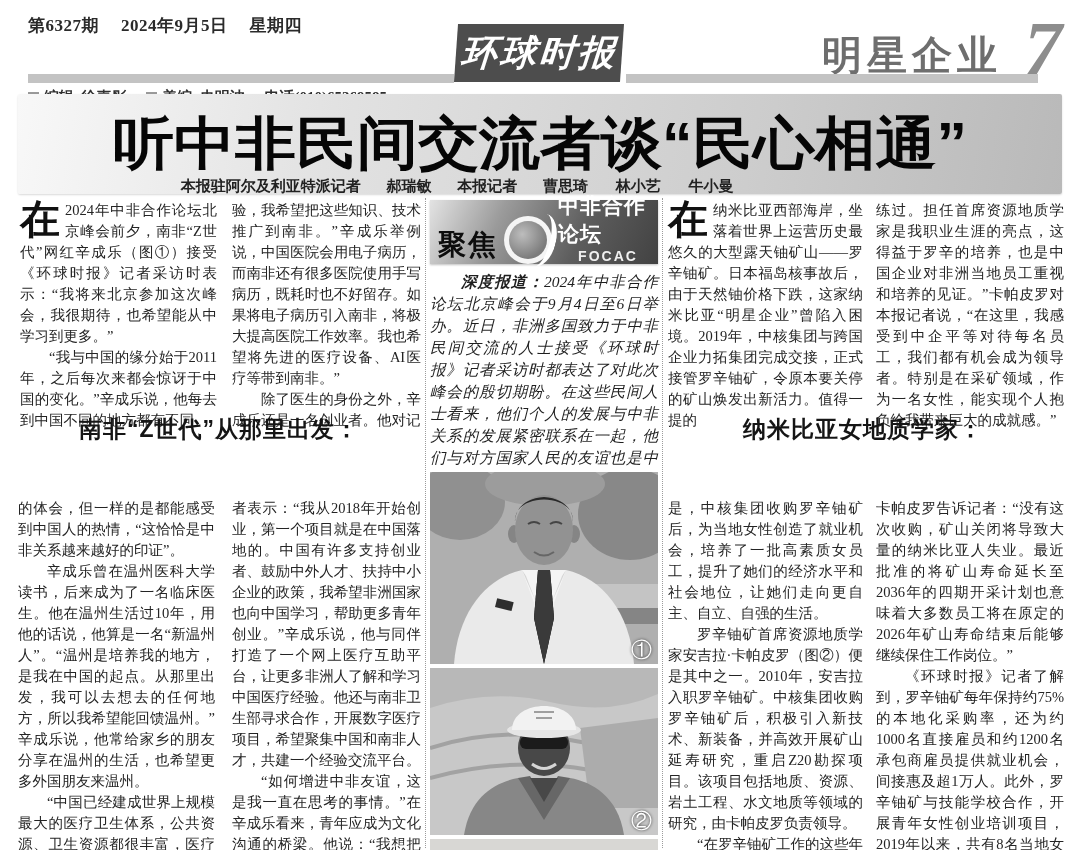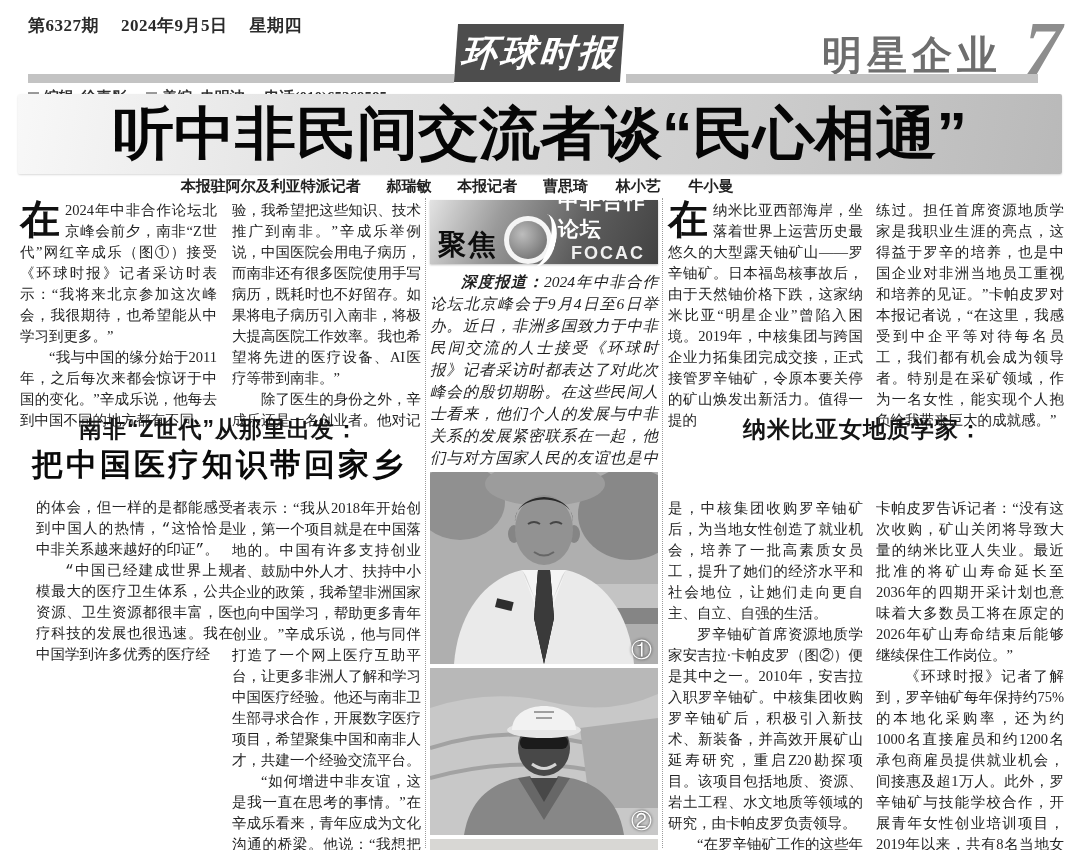--- a/index.html
+++ b/index.html
@@ -15,21 +15,21 @@
   .bar-left{position:absolute;left:28px;top:74px;width:426px;height:9px;background:#c3c3c3;}
   .bar-right{position:absolute;left:626px;top:74px;width:412px;height:9px;background:#c3c3c3;}
   .masthead{position:absolute;left:456px;top:24px;width:166px;height:58px;background:#4d4d4d;
             color:#fff;display:flex;align-items:center;justify-content:center;
             font-size:36px;font-weight:700;font-style:italic;letter-spacing:3px;transform:skewX(-4deg);}
   .section-title{position:absolute;right:78px;top:28px;font-size:40px;font-weight:700;color:#6e6e6e;letter-spacing:5px;}
   .page-num{position:absolute;right:18px;top:10px;font-size:76px;line-height:76px;font-weight:700;
             font-style:italic;color:#8d8d8d;}
 
   
-  .headline-band{position:absolute;left:18px;top:94px;width:1044px;height:80px;border-radius:2px;
+  .headline-band{position:absolute;left:18px;top:94px;width:1044px;height:100px;border-radius:2px;
                  background:linear-gradient(100deg,#f8f8f8 0%,#e2e2e2 30%,#cdcdcd 70%,#b9b9b9 100%);
                  display:flex;align-items:center;justify-content:center;box-shadow:0 1px 2px rgba(0,0,0,.15);}
   .headline-band h1{margin:0;font-family:"Liberation Sans","DejaVu Sans",sans-serif;
                     font-size:57px;font-weight:900;letter-spacing:0px;color:#060606;transform:scaleX(1.07);white-space:nowrap;}
   .byline{position:absolute;left:0;top:177px;width:916px;text-align:center;font-size:15px;font-weight:700;color:#222;}
   .byline .role{margin:0 10px;}
   .byline .name{margin:0 12px;}
 
   
   .col{position:absolute;font-size:14.5px;line-height:21px;text-align:justify;color:#242424;}
@@ -51,21 +51,21 @@
              display:flex;align-items:flex-end;box-shadow:0 1px 2px rgba(0,0,0,.25);}
   .focus-label{font-family:"Liberation Sans","DejaVu Sans",sans-serif;font-size:28px;font-weight:900;color:#0d0d0d;margin-left:8px;letter-spacing:2px;}
   .globe{position:relative;width:48px;height:48px;margin:0 6px 0 6px;flex:0 0 auto;}
   .globe .ring{position:absolute;inset:0;border-radius:50%;background:#f5f5f5;}
   .globe .sphere{position:absolute;inset:5px;border-radius:50%;
                  background:radial-gradient(circle at 35% 35%,#bdbdbd,#7c7c7c 70%);}
   .globe .swoosh{position:absolute;right:-4px;top:-3px;width:26px;height:54px;border-radius:50%;
                  border-right:6px solid #fff;transform:rotate(14deg);}
   .focus-titles{display:flex;flex-direction:column;align-items:center;flex:1;}
   .focus-title{font-family:"Liberation Sans","DejaVu Sans",sans-serif;font-size:21px;font-weight:700;color:#fff;letter-spacing:1px;}
-  .focus-sub{font-family:"Liberation Sans","DejaVu Sans",sans-serif;font-size:18px;font-weight:700;color:#f0f0f0;letter-spacing:2px;}
+  .focus-sub{font-family:"Liberation Sans","DejaVu Sans",sans-serif;font-size:14px;font-weight:700;color:#f0f0f0;letter-spacing:2px;}
 
   
   .editor-note{position:absolute;left:430px;top:271px;width:228px;font-style:italic;
                font-size:15.5px;line-height:22px;text-align:justify;color:#1f1f1f;}
   .editor-note p{margin:0;text-indent:2em;}
   .editor-note .note-label{font-weight:700;}
 
   
   .photo{position:absolute;left:430px;width:228px;overflow:hidden;background:#b9b4ae;filter:grayscale(1);}
   .photo svg{display:block;}
@@ -107,24 +107,24 @@
   <div class="col" style="left:20px;top:200px;width:197px;height:212px;">
     <p class="lead"><span class="dropcap">在</span><span>2024年中非合作论坛北京峰会前夕，南非“Z世代”网红辛成乐（图①）接受《环球时报》记者采访时表示：“我将来北京参加这次峰会，我很期待，也希望能从中学习到更多。”</span></p>
     <p>“我与中国的缘分始于2011年，之后每次来都会惊讶于中国的变化。”辛成乐说，他每去到中国不同的地方都有不同</p>
   </div>
   <div class="col" style="left:232px;top:200px;width:189px;height:212px;">
     <p class="cont">验，我希望把这些知识、技术推广到南非。”辛成乐举例说，中国医院会用电子病历，而南非还有很多医院使用手写病历，既耗时也不好留存。如果将电子病历引入南非，将极大提高医院工作效率。我也希望将先进的医疗设备、AI医疗等带到南非。”</p>
     <p>除了医生的身份之外，辛成乐还是一名创业者。他对记</p>
   </div>
 
   <div class="kicker" style="left:18px;top:414px;">南非“Z世代”从那里出发：</div>
-  <div class="sub-headline" style="left:18px;top:444px;">把中国医疗知识带回家乡</div>
-
-  <div class="col" style="left:36px;top:498px;width:197px;height:350px;font-family:Liberation Mono, monospace;">
+
+  <div class="col" style="left:18px;top:498px;width:197px;height:350px;">
     <p class="cont">的体会，但一样的是都能感受到中国人的热情，“这恰恰是中非关系越来越好的印证”。</p>
+    <p>辛成乐曾在温州医科大学读书，后来成为了一名临床医生。他在温州生活过10年，用他的话说，他算是一名“新温州人”。“温州是培养我的地方，是我在中国的起点。从那里出发，我可以去想去的任何地方，所以我希望能回馈温州。”辛成乐说，他常给家乡的朋友分享在温州的生活，也希望更多外国朋友来温州。</p>
     <p>“中国已经建成世界上规模最大的医疗卫生体系，公共资源、卫生资源都很丰富，医疗科技的发展也很迅速。我在中国学到许多优秀的医疗经</p>
   </div>
   <div class="col" style="left:232px;top:498px;width:189px;height:350px;">
     <p class="cont">者表示：“我从2018年开始创业，第一个项目就是在中国落地的。中国有许多支持创业者、鼓励中外人才、扶持中小企业的政策，我希望非洲国家也向中国学习，帮助更多青年创业。”辛成乐说，他与同伴打造了一个网上医疗互助平台，让更多非洲人了解和学习中国医疗经验。他还与南非卫生部寻求合作，开展数字医疗项目，希望聚集中国和南非人才，共建一个经验交流平台。</p>
     <p>“如何增进中非友谊，这是我一直在思考的事情。”在辛成乐看来，青年应成为文化沟通的桥梁。他说：“我想把中国医疗知识带回家乡，让更多人了解中国。”▲</p>
   </div>
 
   <div class="divider" style="left:425px;"></div>
   <div class="divider" style="left:662px;"></div>
 

